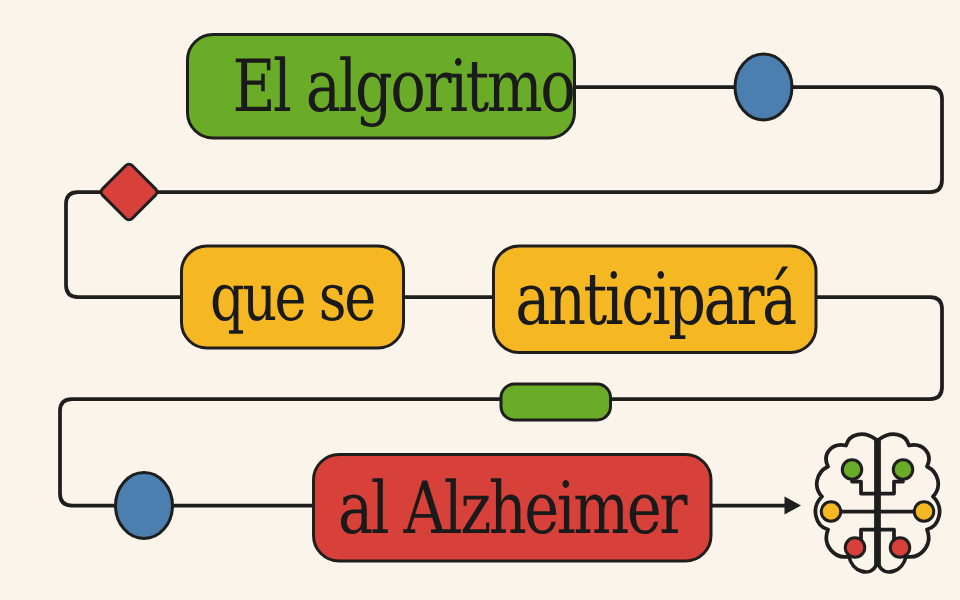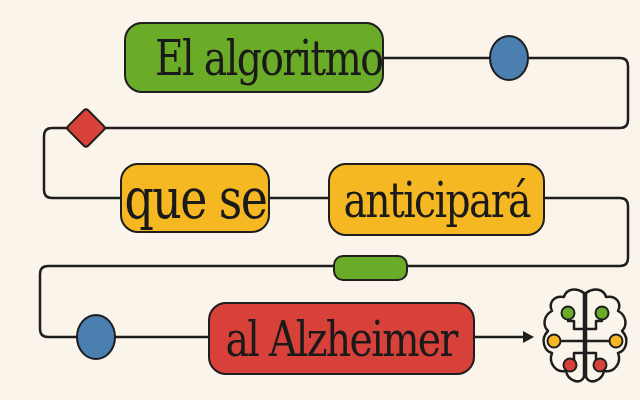--- a/index.html
+++ b/index.html
@@ -48,21 +48,21 @@
     <circle cx="76" cy="56" r="6.5" fill="#f5b822" stroke-width="2"></circle>
     <circle cx="30" cy="80" r="6.5" fill="#d8403a" stroke-width="2"></circle>
     <circle cx="60" cy="80" r="6.5" fill="#d8403a" stroke-width="2"></circle>
   </g>
 </svg>
 
 <div class="box" style="left:124px; top:22px; width:260px; height:71px; background:#6aab27; font-size:48px;padding-left:30px;">
   <span class="t">El algoritmo</span>
 </div>
 
-<div class="box" style="left:120px; top:163px; width:150px; height:70px; background:#f5b822; font-size:56px;">
+<div class="box" style="left:120px; top:163px; width:150px; height:70px; background:#f5b822; font-size:44px;">
   <span class="t">que se</span>
 </div>
 
 <div class="box" style="left:328px; top:163px; width:217px; height:73px; background:#f5b822; font-size:48px;text-align:center;">
   <span class="t">anticipará</span>
 </div>
 
 <div class="box" style="left:208px; top:302px; width:267px; height:73px; background:#d8403a; font-size:48px;text-align:center;">
   <span class="t">al Alzheimer</span>
 </div>

